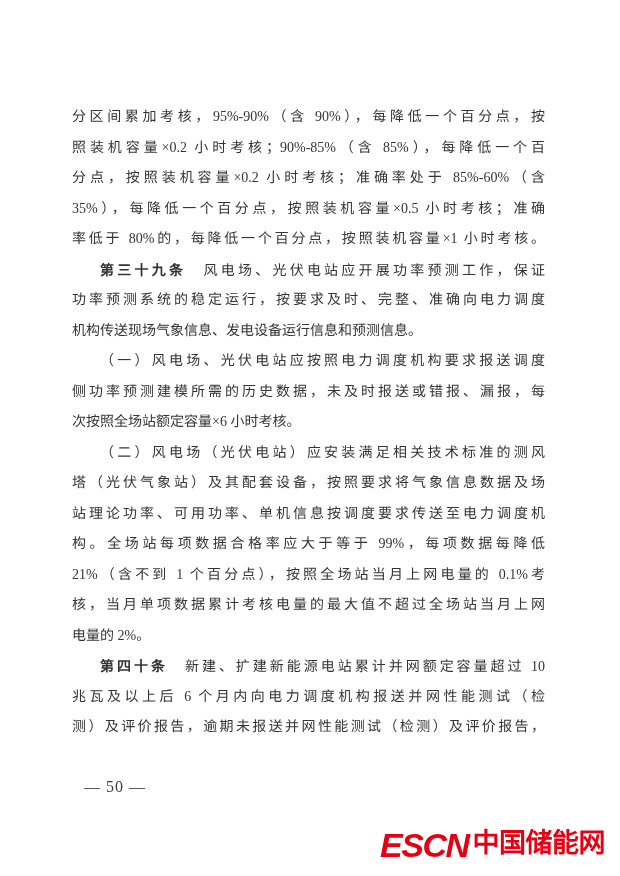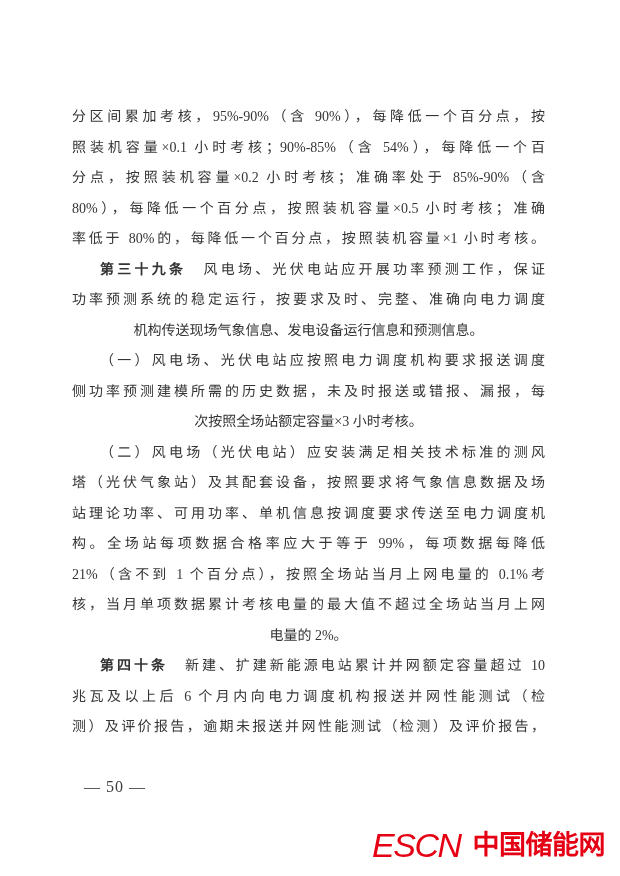--- a/index.html
+++ b/index.html
@@ -20,33 +20,33 @@
     left: 72px;
     top: 102px;
     width: 473px;
     font-size: 14px;
   }
   .text-line {
     height: 30.5px;
     line-height: 30.5px;
     overflow: hidden;
     white-space: normal;
-    text-align: center;
+    text-align: left;
   }
   .text-line.fill {
     text-align: justify;
     text-align-last: justify;
     text-justify: inter-character;
   }
   .text-line.indent {
     text-indent: 2em;
   }
   .bold-lead {
     font-weight: 700;
-    font-family: Liberation Serif, serif;
+    font-family: Liberation Sans, sans-serif;
   }
   .page-number {
     position: absolute;
     left: 84px;
     top: 778px;
     font-size: 16px;
     letter-spacing: 1px;
     color: #3d3d3d;
     text-align: right;
   }
@@ -54,50 +54,50 @@
     position: absolute;
     right: 15px;
     top: 826px;
     height: 38px;
     display: flex;
     align-items: center;
     color: #e60013;
   }
   .logo-latin {
     font-family: "Liberation Sans", "DejaVu Sans", sans-serif;
-    font-weight: 400;
+    font-weight: 700;
     font-style: italic;
     font-size: 34px;
     letter-spacing: -1.5px;
     line-height: 1;
   }
   .logo-chinese {
-    font-family: Liberation Sans, sans-serif;
+    font-family: Liberation Mono, monospace;
     font-weight: 900;
     font-size: 27px;
     line-height: 1;
-    margin-left: 12px;
+    margin-left: 4px;
     letter-spacing: -0.5px;
   }
 </style>
 </head>
 <body style="color: rgb(52, 52, 52); background: rgb(255, 255, 255);">
 
 <div class="doc-body" id="doc-body">
     <div class="text-line fill">分区间累加考核，95%-90%（含 90%），每降低一个百分点，按</div>
-    <div class="text-line fill">照装机容量×0.1 小时考核；90%-85%（含 54%），每降低一个百</div>
-    <div class="text-line fill">分点，按照装机容量×0.2 小时考核；准确率处于 85%-90%（含</div>
-    <div class="text-line fill">80%），每降低一个百分点，按照装机容量×0.5 小时考核；准确</div>
+    <div class="text-line fill">照装机容量×0.2 小时考核；90%-85%（含 85%），每降低一个百</div>
+    <div class="text-line fill">分点，按照装机容量×0.2 小时考核；准确率处于 85%-60%（含</div>
+    <div class="text-line fill">35%），每降低一个百分点，按照装机容量×0.5 小时考核；准确</div>
     <div class="text-line fill">率低于 80%的，每降低一个百分点，按照装机容量×1 小时考核。</div>
     <div class="text-line fill indent"><span class="bold-lead">第三十九条</span><span>　风电场、光伏电站应开展功率预测工作，保证</span></div>
     <div class="text-line fill">功率预测系统的稳定运行，按要求及时、完整、准确向电力调度</div>
     <div class="text-line">机构传送现场气象信息、发电设备运行信息和预测信息。</div>
     <div class="text-line fill indent">（一）风电场、光伏电站应按照电力调度机构要求报送调度</div>
     <div class="text-line fill">侧功率预测建模所需的历史数据，未及时报送或错报、漏报，每</div>
-    <div class="text-line">次按照全场站额定容量×3 小时考核。</div>
+    <div class="text-line">次按照全场站额定容量×6 小时考核。</div>
     <div class="text-line fill indent">（二）风电场（光伏电站）应安装满足相关技术标准的测风</div>
     <div class="text-line fill">塔（光伏气象站）及其配套设备，按照要求将气象信息数据及场</div>
     <div class="text-line fill">站理论功率、可用功率、单机信息按调度要求传送至电力调度机</div>
     <div class="text-line fill">构。全场站每项数据合格率应大于等于 99%，每项数据每降低</div>
     <div class="text-line fill">21%（含不到 1 个百分点），按照全场站当月上网电量的 0.1%考</div>
     <div class="text-line fill">核，当月单项数据累计考核电量的最大值不超过全场站当月上网</div>
     <div class="text-line">电量的 2%。</div>
     <div class="text-line fill indent"><span class="bold-lead">第四十条</span><span>　新建、扩建新能源电站累计并网额定容量超过 10</span></div>
     <div class="text-line fill">兆瓦及以上后 6 个月内向电力调度机构报送并网性能测试（检</div>
     <div class="text-line fill">测）及评价报告，逾期未报送并网性能测试（检测）及评价报告，</div>

